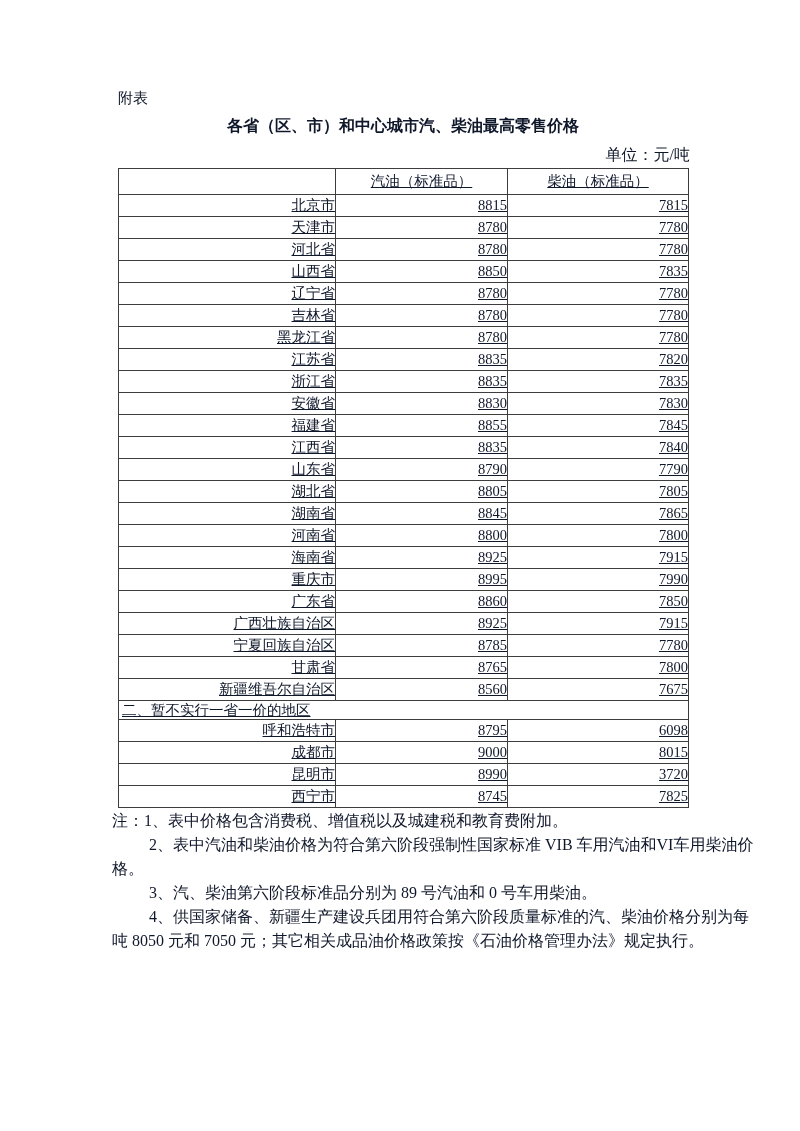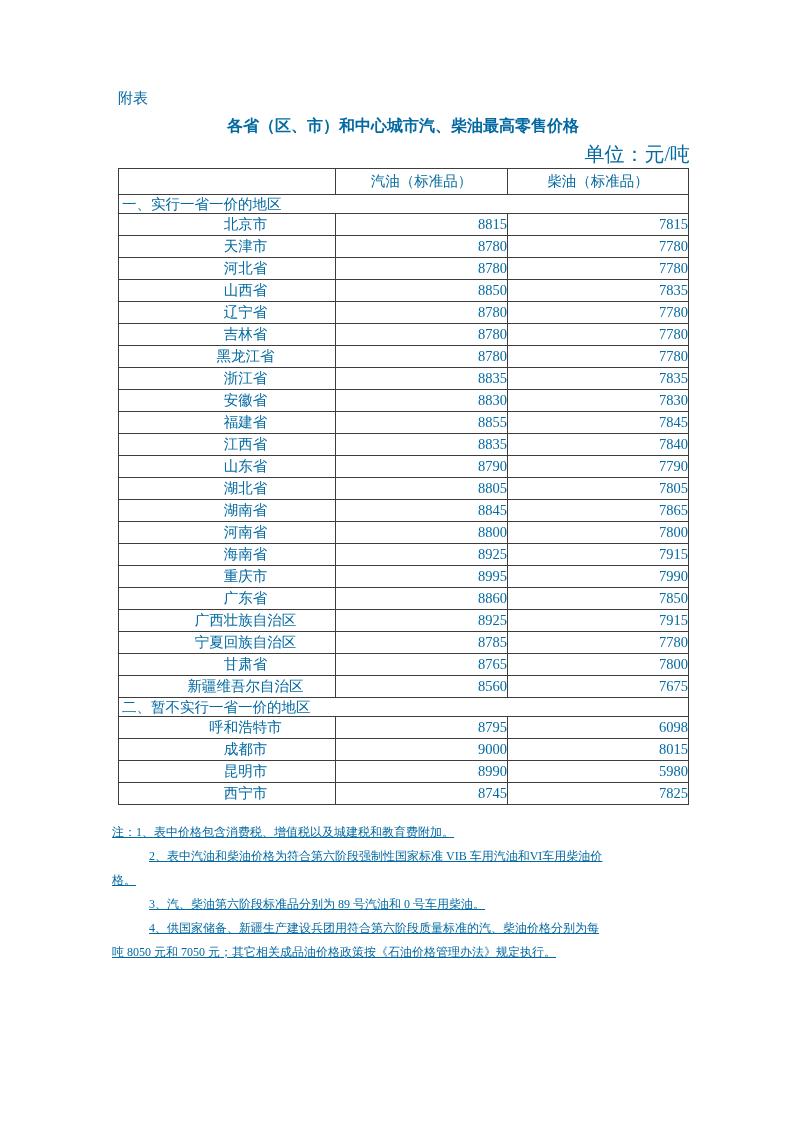--- a/index.html
+++ b/index.html
@@ -2,21 +2,21 @@
 <html><head>
 <meta charset="utf-8">
 <style>
   html, body { margin: 0; padding: 0; background: #ffffff; }
   .page {
     position: relative;
     width: 788px;
     height: 1131px;
     background: #ffffff;
     font-family: "Liberation Serif", "DejaVu Serif", serif;
-    color: #0369a1;
+    color: #0f172a;
     overflow: hidden;
   }
   .content {
     position: absolute;
     left: 112px;
     top: 88px;
     width: 600px;
   }
   .doc-label {
     margin-left: 6px;
@@ -28,57 +28,57 @@
     width: 570px;
     text-align: center;
     font-size: 16px;
     font-weight: bold;
     line-height: 22px;
   }
   .unit-line {
     margin: 6px 0 0 6px;
     width: 572px;
     text-align: right;
-    font-size: 20px;
+    font-size: 16px;
     line-height: 19px;
   }
   table.price-table {
     margin: 4px 0 0 6px;
     border-collapse: collapse;
     table-layout: fixed;
     width: 570px;
     font-size: 14.5px;
+    text-decoration: underline;
   }
   .price-table col.c-region { width: 217px; }
   .price-table col.c-gas    { width: 172px; }
   .price-table col.c-diesel { width: 181px; }
   .price-table th, .price-table td {
     border: 1px solid #3d3d3d;
     padding: 0;
     vertical-align: middle;
     font-weight: normal;
     overflow: hidden;
   }
   .price-table thead th { height: 25px; text-align: center; }
   tr.section-row td {
     height: 18px;
     text-align: left;
     padding-left: 3px;
     font-size: 14.5px;
     line-height: 17px;
   }
   tr.data-row td { height: 21px; }
-  td.cell-region { text-align: center; padding-left: 37px; }
+  td.cell-region { text-align: right; padding-left: 37px; }
   td.cell-num { text-align: right; font-family: "Liberation Serif", "DejaVu Serif", serif; }
   .notes {
-    margin-top: 15px;
+    margin-top: 1px;
     width: 600px;
-    font-size: 12px;
+    font-size: 16px;
     line-height: 24px;
-    text-decoration: underline;
   }
   .note-line { white-space: nowrap; }
   .note-line.indent { padding-left: 37px; }
 </style>
 </head>
 <body>
 
 <div class="page">
   <div class="content">
     <div class="doc-label">附表</div>
@@ -92,23 +92,20 @@
           <col class="c-diesel">
       </colgroup>
       <thead>
         <tr>
           <th></th>
           <th>汽油（标准品）</th>
           <th>柴油（标准品）</th>
         </tr>
       </thead>
       <tbody>
-          <tr class="section-row">
-            <td colspan="3">一、实行一省一价的地区</td>
-          </tr>
           <tr class="data-row">
             <td class="cell-region">北京市</td>
             <td class="cell-num">8815</td>
             <td class="cell-num">7815</td>
           </tr>
           <tr class="data-row">
             <td class="cell-region">天津市</td>
             <td class="cell-num">8780</td>
             <td class="cell-num">7780</td>
           </tr>
@@ -131,20 +128,25 @@
             <td class="cell-region">吉林省</td>
             <td class="cell-num">8780</td>
             <td class="cell-num">7780</td>
           </tr>
           <tr class="data-row">
             <td class="cell-region">黑龙江省</td>
             <td class="cell-num">8780</td>
             <td class="cell-num">7780</td>
           </tr>
           <tr class="data-row">
+            <td class="cell-region">江苏省</td>
+            <td class="cell-num">8835</td>
+            <td class="cell-num">7820</td>
+          </tr>
+          <tr class="data-row">
             <td class="cell-region">浙江省</td>
             <td class="cell-num">8835</td>
             <td class="cell-num">7835</td>
           </tr>
           <tr class="data-row">
             <td class="cell-region">安徽省</td>
             <td class="cell-num">8830</td>
             <td class="cell-num">7830</td>
           </tr>
           <tr class="data-row">
@@ -221,21 +223,21 @@
             <td class="cell-num">6098</td>
           </tr>
           <tr class="data-row">
             <td class="cell-region">成都市</td>
             <td class="cell-num">9000</td>
             <td class="cell-num">8015</td>
           </tr>
           <tr class="data-row">
             <td class="cell-region">昆明市</td>
             <td class="cell-num">8990</td>
-            <td class="cell-num">5980</td>
+            <td class="cell-num">3720</td>
           </tr>
           <tr class="data-row">
             <td class="cell-region">西宁市</td>
             <td class="cell-num">8745</td>
             <td class="cell-num">7825</td>
           </tr>
         </tbody>
     </table>
 
     <div class="notes">

